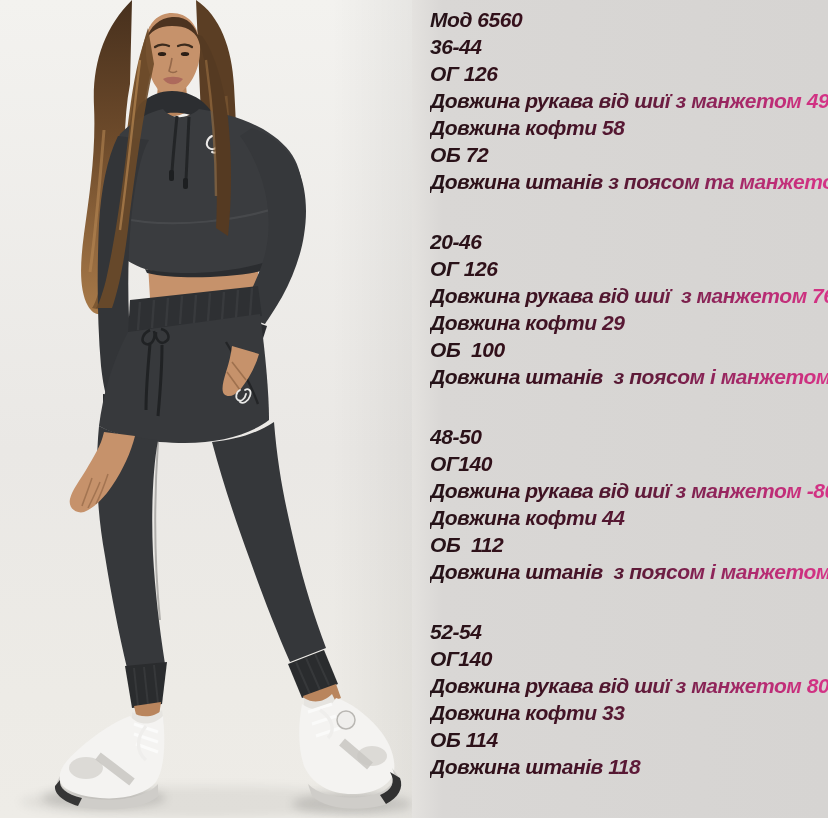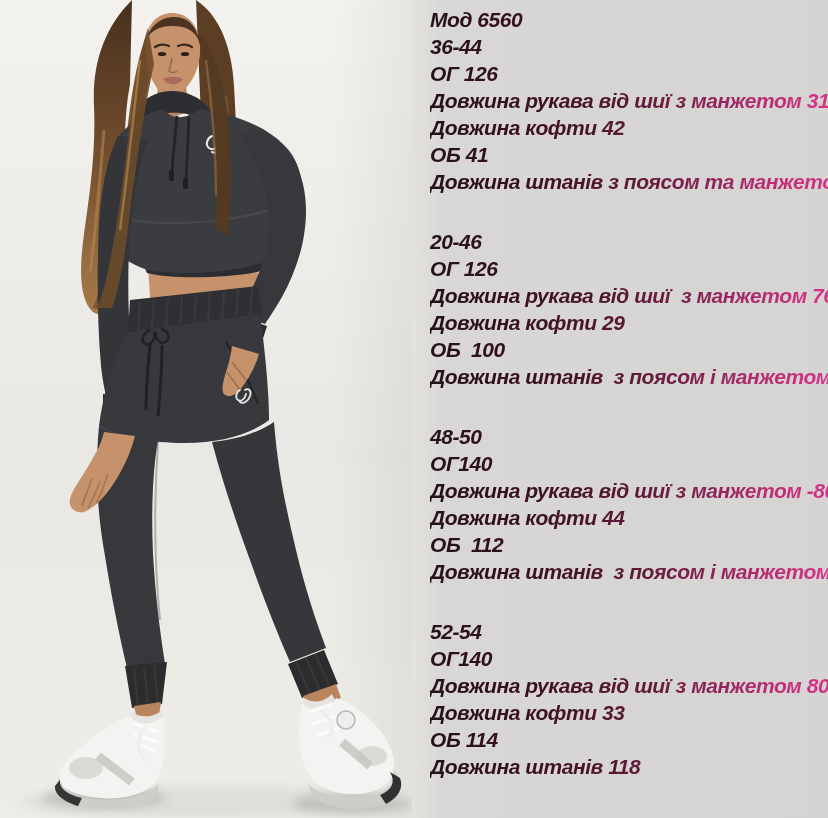--- a/index.html
+++ b/index.html
@@ -212,23 +212,23 @@
       </g>
     </svg>
   </div>
 
   <div class="panel">
 
     <div class="spec-block">
       <span class="line">Мод 6560</span>
       <span class="line">36-44</span>
       <span class="line">ОГ 126</span>
-      <span class="line">Довжина рукава від шиї з манжетом 31</span>
-      <span class="line">Довжина кофти 42</span>
-      <span class="line">ОБ 41</span>
+      <span class="line">Довжина рукава від шиї з манжетом 49</span>
+      <span class="line">Довжина кофти 58</span>
+      <span class="line">ОБ 72</span>
       <span class="line">Довжина штанів з поясом та манжетом  110</span>
     </div>
 
     <div class="spec-block">
       <span class="line">20-46</span>
       <span class="line">ОГ 126</span>
       <span class="line">Довжина рукава від шиї  з манжетом 76</span>
       <span class="line">Довжина кофти 29</span>
       <span class="line">ОБ  100</span>
       <span class="line">Довжина штанів  з поясом і манжетом 112</span>

